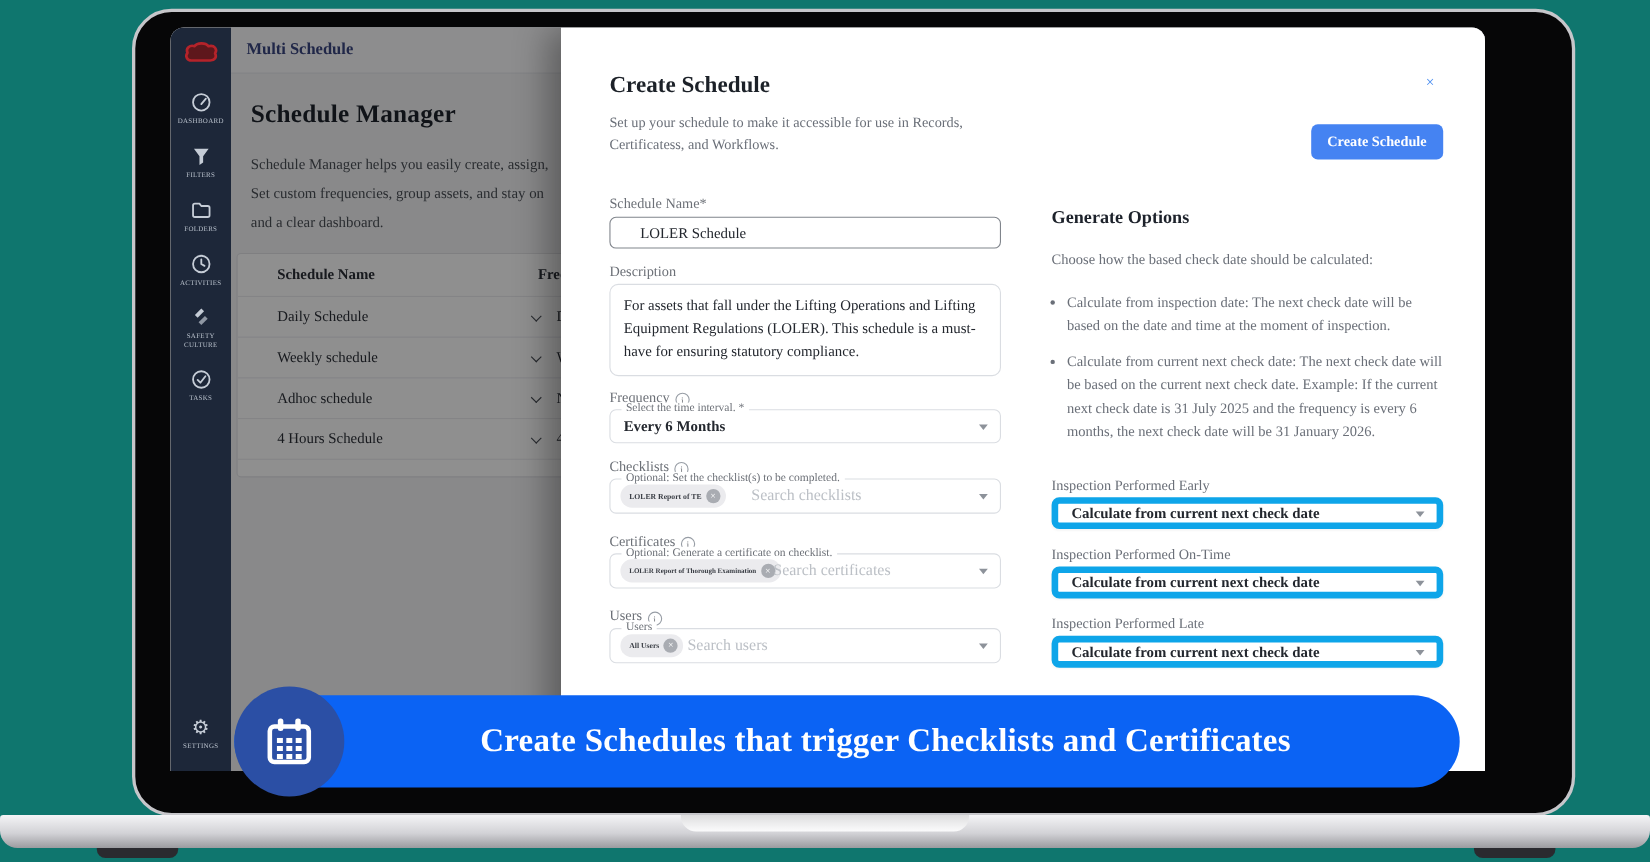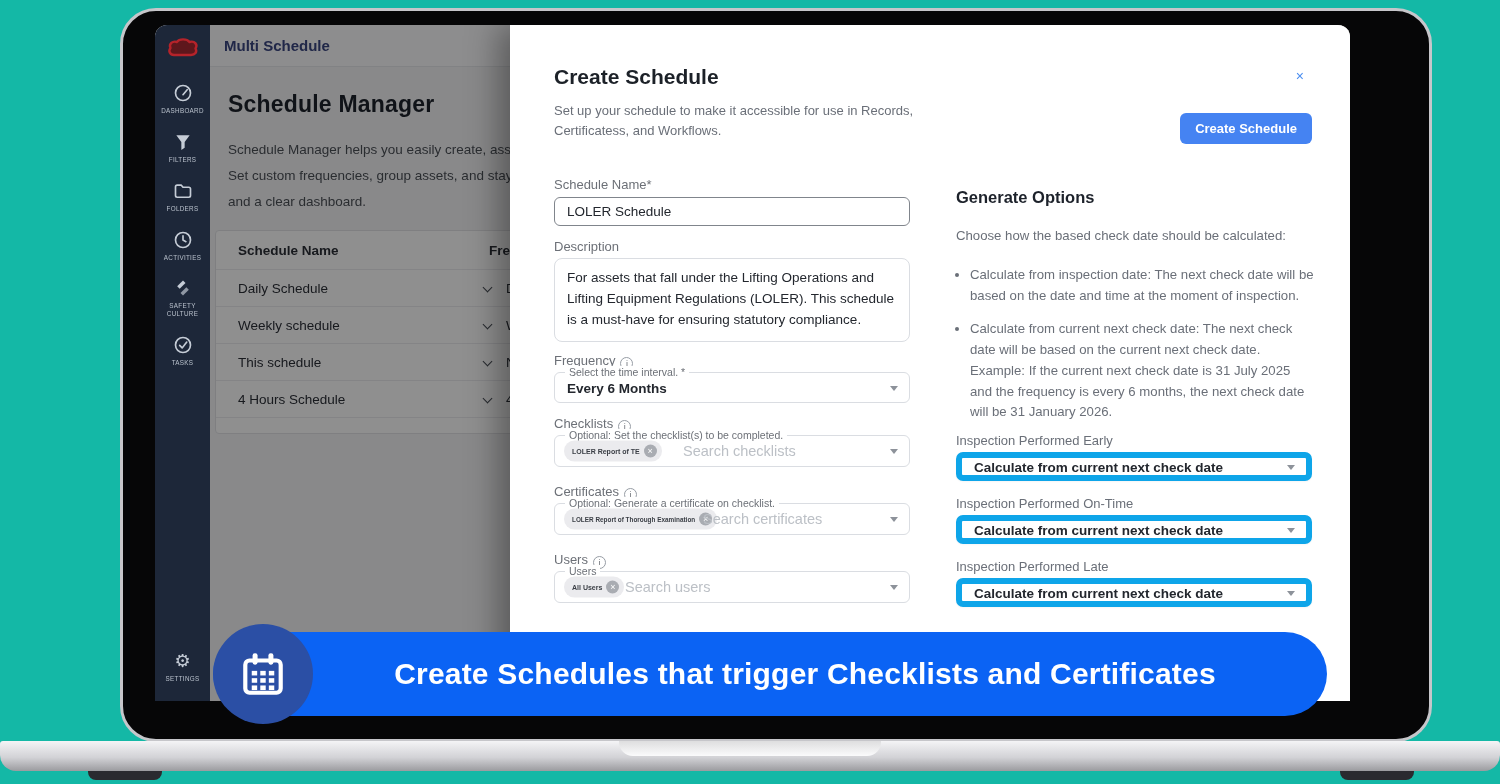--- a/index.html
+++ b/index.html
@@ -1,17 +1,17 @@
 <!DOCTYPE html>
 <html><head>
 <meta charset="utf-8">
 <style>
   * { margin:0; padding:0; box-sizing:border-box; }
   body { background:#ffffff; font-family:"Liberation Sans","DejaVu Sans",sans-serif; }
-  .stage { position:relative; width:1500px; height:784px; overflow:hidden; background:#14b8a6; }
+  .stage { position:relative; width:1500px; height:784px; overflow:hidden; background:#0f766e;font-family:Liberation Serif, serif; }
 
   
   .bezel { position:absolute; left:120px; top:8px; width:1312px; height:734px;
            background:#060607; border:3px solid #c6c6ca; border-radius:36px; z-index:1; }
   .base  { position:absolute; left:0; top:741px; width:1500px; height:30px; z-index:6;
            background:linear-gradient(#f4f4f6,#d2d2d6 55%,#9b9b9f); border-radius:3px 3px 16px 16px; }
   .base-notch { position:absolute; left:50%; top:0; transform:translateX(-50%); width:262px; height:15px;
            background:linear-gradient(#dededf,#fbfbfc); border-radius:0 0 14px 14px; }
   .foot { position:absolute; top:768px; width:74px; height:12px; background:#2a2a2f; border-radius:0 0 8px 8px; z-index:5; }
   .foot.left { left:88px; } .foot.right { left:1340px; }
@@ -33,21 +33,21 @@
   
   .appmain { position:absolute; left:55px; top:0; right:0; bottom:0; }
   .topbar { position:absolute; left:0; top:0; right:0; height:42px; background:#fbfbfd; border-bottom:1px solid #e7e8ec; }
   .topbar-title { position:absolute; left:14px; top:12px; font-size:15px; font-weight:700; color:#3a4680; }
   .page-title { position:absolute; left:18px; top:66px; font-size:23px; font-weight:700; color:#1d222b; letter-spacing:.2px; }
   .page-desc { position:absolute; left:18px; top:112px; font-size:13.5px; color:#4c5057; line-height:1.93; white-space:nowrap; }
   .card-table { position:absolute; left:5px; top:205px; width:470px; height:204px; background:#fff;
                 border:1px solid #e2e3e7; border-radius:4px; }
   .t-row { position:relative; height:37px; border-bottom:1px solid #ececef; }
   .t-row.head { height:39px; }
-  .t-name { position:absolute; left:22px; top:50%; transform:translateY(-50%); font-size:13.5px; color:#2b2f37; }
+  .t-name { position:absolute; left:36px; top:50%; transform:translateY(-50%); font-size:13.5px; color:#2b2f37; }
   .t-row.head .t-name { font-weight:700; }
   .t-freq { position:absolute; left:273px; top:50%; transform:translateY(-50%); font-size:13.5px; font-weight:700; color:#2b2f37; white-space:nowrap; }
   .t-val  { position:absolute; left:290px; top:50%; transform:translateY(-50%); font-size:13.5px; color:#2b2f37; white-space:nowrap; }
   .t-caret { position:absolute; left:268px; top:14px; width:7px; height:7px;
              border-right:1.6px solid #474c54; border-bottom:1.6px solid #474c54; transform:rotate(45deg); }
   .dim { position:absolute; left:0; top:0; right:0; bottom:0; background:rgba(0,0,0,0.44); z-index:4; }
 
   
   .panel { position:absolute; left:355px; top:0; width:840px; height:100%; background:#fff; z-index:5;
            box-shadow:-12px 0 30px rgba(0,0,0,.35); }
@@ -58,21 +58,21 @@
                  border-radius:6px; padding:8px 15px; font-size:13px; font-weight:700; cursor:pointer;
                  font-family:inherit; }
 
   .colL { position:absolute; left:44px; top:0; width:356px; }
   .colR { position:absolute; left:446px; top:0; width:358px; }
 
   .f-label { position:absolute; font-size:13px; color:#6c7077; }
   .info-ic { display:inline-block; width:13px; height:13px; border:1px solid #979da5; border-radius:50%;
              font-size:9px; color:#6c7077; text-align:center; line-height:12px; margin-left:5px; vertical-align:-2px; }
   .text-input { position:absolute; left:0; width:356px; height:29px; border:1px solid #80858c; border-radius:6px;
-                background:#fff; display:flex; align-items:center; padding:0 12px; font-size:13.5px; color:#23272e; }
+                background:#fff; display:flex; align-items:center; padding:0 27px; font-size:13.5px; color:#23272e; }
   .textarea { position:absolute; left:0; width:356px; height:84px; border:1px solid #dadde2; border-radius:8px;
               background:#fff; padding:9px 12px; font-size:13.5px; color:#23272e; line-height:1.55; }
   .fieldset { position:absolute; left:0; width:356px; border:1px solid #dadde2; border-radius:6px; background:#fff; }
   .legend { position:absolute; left:10px; top:-7px; background:#fff; padding:0 4px; font-size:10.5px; color:#6c7077; white-space:nowrap; }
   .f-value { position:absolute; left:12px; top:50%; transform:translateY(-50%); font-size:13.5px; font-weight:600; color:#23272e; }
   .caret { position:absolute; right:11px; top:50%; margin-top:-2px; width:0; height:0;
            border-left:4px solid transparent; border-right:4px solid transparent; border-top:5px solid #8d929a; }
   .chip { position:absolute; left:9px; top:50%; transform:translateY(-50%); background:#ebebee; border-radius:12px;
           display:flex; align-items:center; gap:4px; padding:4px 5px 4px 8px; }
   .chip-txt { font-size:7px; font-weight:700; color:#3a3e45; white-space:nowrap; }
@@ -127,21 +127,21 @@
           <span class="t-name">Daily Schedule</span>
           <span class="t-caret"></span>
           <span class="t-val">D</span>
         </div>
         <div class="t-row">
           <span class="t-name">Weekly schedule</span>
           <span class="t-caret"></span>
           <span class="t-val">W</span>
         </div>
         <div class="t-row">
-          <span class="t-name">This schedule</span>
+          <span class="t-name">Adhoc schedule</span>
           <span class="t-caret"></span>
           <span class="t-val">N</span>
         </div>
         <div class="t-row">
           <span class="t-name">4 Hours Schedule</span>
           <span class="t-caret"></span>
           <span class="t-val">4</span>
         </div>
       </div>
       <div class="dim"></div>

